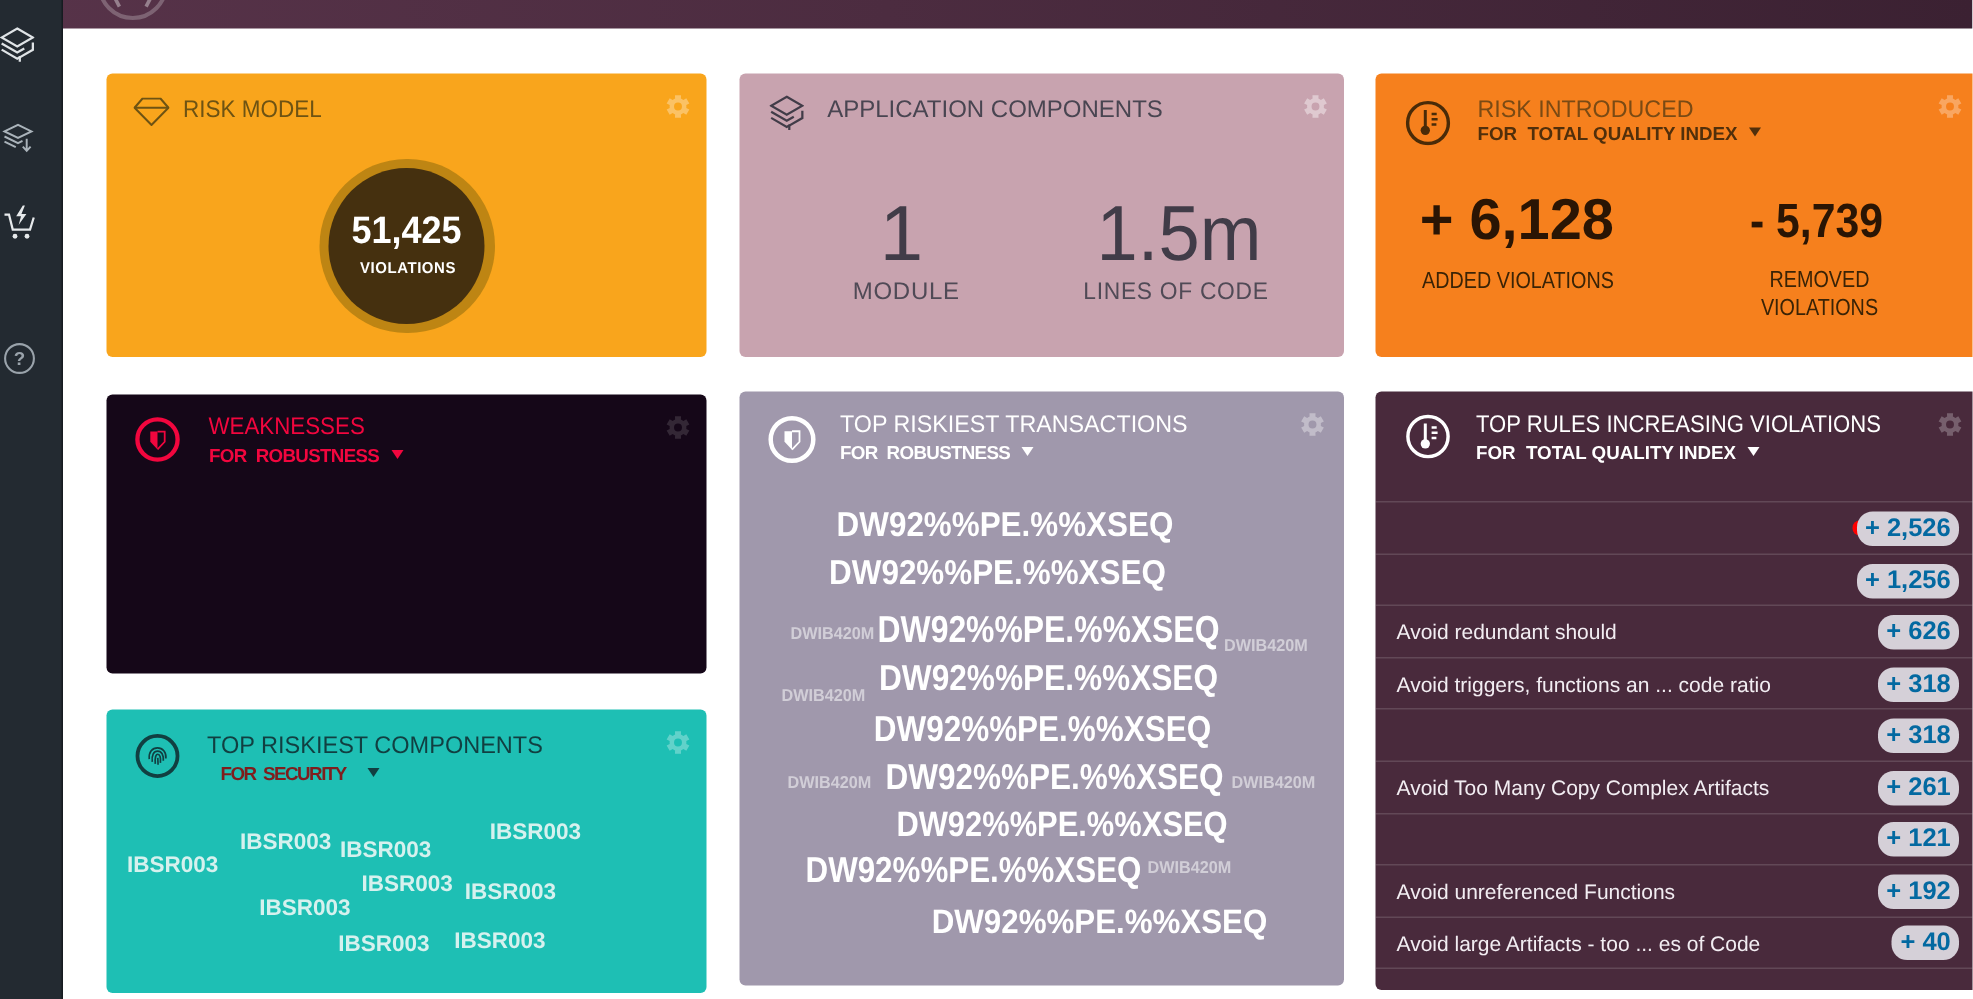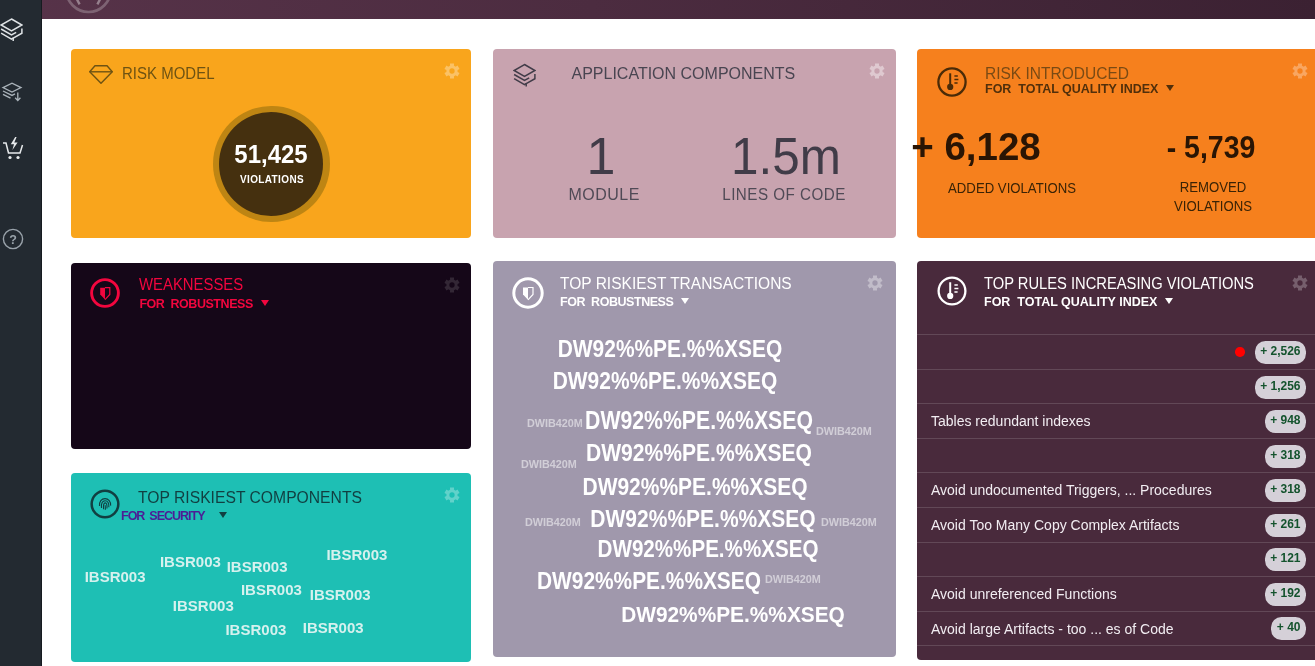--- a/index.html
+++ b/index.html
@@ -13,21 +13,21 @@
 .st { position:absolute; font-size:12.5px; line-height:12.5px; font-weight:bold; white-space:nowrap; transform-origin:left top; }
 .caret { display:inline-block; width:0; height:0; border-left:4.5px solid transparent;
   border-right:4.5px solid transparent; border-top:6px solid; vertical-align:2px; margin-left:8px; }
 .cl { position:absolute; color:#fff; font-weight:bold; white-space:nowrap; width:320px; text-align:center; transform-origin:center top; line-height:1; }
 .sm { position:absolute; color:rgba(255,255,255,0.52); font-size:11.5px; line-height:11.5px; font-weight:bold; white-space:nowrap; transform-origin:left top; transform:scaleX(0.94); }
 .ib { position:absolute; color:#D6F1EE; font-weight:bold; font-size:15px; line-height:15px; white-space:nowrap; width:100px; text-align:center; }
 .wrow { height:28px; border-top:1px solid rgba(255,255,255,0.09); position:relative; }
 .wtxt { position:absolute; left:30px; top:6.5px; color:#EFE9F1; font-size:15px; line-height:15px; font-weight:bold; white-space:nowrap; transform:scaleX(0.827); transform-origin:left top; }
 .rrow { position:relative; height:34.56px; line-height:34.56px; border-bottom:1px solid rgba(255,255,255,0.14); padding:0 14px; }
 .rtxt { color:#F2EDF2; font-size:14px; }
-.badge { position:absolute; right:14px; top:5.7px; height:23px; line-height:21px; background:#D5D0D8; color:#14532d; font-size:12px; font-weight:bold; border-radius:10.5px; padding:0 5.5px; }
+.badge { position:absolute; right:14px; top:5.7px; height:23px; line-height:21px; background:#D5D0D8; color:#0369a1; font-size:17px; font-weight:bold; border-radius:10.5px; padding:0 5.5px; }
 .rdot { position:absolute; right:75.5px; top:11.8px; width:9.5px; height:9.5px; border-radius:50%; background:#FE0000; }
 </style>
 </head>
 <body>
 <div id="stage">
 
   <div class="abs" style="left:0;top:0;width:1315px;height:19px;background:linear-gradient(90deg,#573349 0%,#4c2c40 45%,#3b2132 100%);"></div>
   <svg class="abs" style="left:62px;top:0;width:52px;height:19px;" viewBox="0 0 52 19">
     <circle cx="26.5" cy="-10.2" r="22.2" fill="none" stroke="rgba(255,255,255,0.24)" stroke-width="2.7"></circle>
     <path d="M14.8 -1 L17.6 4.4 M38.2 -1 L35.4 4.4" stroke="rgba(255,255,255,0.38)" stroke-width="2.4" fill="none"></path>
@@ -72,21 +72,21 @@
     <div class="abs" style="left:100.5px;top:125.4px;width:200px;text-align:center;color:#fff;font-size:10.5px;line-height:10.5px;font-weight:bold;transform:scaleX(0.95);transform-origin:center top;letter-spacing:0.4px;">VIOLATIONS</div>
   </div>
 
   <div class="card" style="left:493px;top:49px;width:403px;height:189px;background:#C8A3AF;">
     <svg class="abs" style="left:20px;top:14px;width:23px;height:25px;" viewBox="0 0 23 24" fill="none" stroke="#413C48" stroke-width="1.5">
       <path d="M11.5 1 L21.9 7 L11.5 13 L1.1 7 Z"></path>
       <path d="M1.1 11 L11.5 17 L16.2 14.3"></path>
       <path d="M1.1 15.1 L11.5 21.1 L13.6 19.9"></path>
       <path d="M21.9 10.4 L21.9 15.2 L13.2 20.2 L13.2 23.1"></path>
     </svg>
-    <div class="ct" style="left:58.5px;top:16.5px;color:#494551;margin-left:20px;">APPLICATION COMPONENTS</div>
+    <div class="ct" style="left:58.5px;top:16.5px;color:#494551;">APPLICATION COMPONENTS</div>
     <svg class="gear" style="left:376px;top:14px;" viewBox="0 0 20 20">
         <path d="M7.58 3.43 L7.46 0.53 L12.54 0.53 L12.42 3.43 L12.79 3.58 L13.15 3.75 L13.50 3.94 L13.84 4.15 L14.16 4.37 L14.48 4.62 L16.93 3.07 L19.47 7.46 L16.90 8.81 L16.96 9.21 L16.99 9.60 L17.00 10.00 L16.99 10.40 L16.96 10.79 L16.90 11.19 L19.47 12.54 L16.93 16.93 L14.48 15.38 L14.16 15.63 L13.84 15.85 L13.50 16.06 L13.15 16.25 L12.79 16.42 L12.42 16.57 L12.54 19.47 L7.46 19.47 L7.58 16.57 L7.21 16.42 L6.85 16.25 L6.50 16.06 L6.16 15.85 L5.84 15.63 L5.52 15.38 L3.07 16.93 L0.53 12.54 L3.10 11.19 L3.04 10.79 L3.01 10.40 L3.00 10.00 L3.01 9.60 L3.04 9.21 L3.10 8.81 L0.53 7.46 L3.07 3.07 L5.52 4.62 L5.84 4.37 L6.16 4.15 L6.50 3.94 L6.85 3.75 L7.21 3.58 Z M13.30 10.00 A3.3 3.3 0 1 0 6.70 10.00 A3.3 3.3 0 1 0 13.30 10.00 Z" fill="rgba(255,255,255,0.42)" fill-rule="evenodd"></path>
       </svg>
     <div class="abs" style="left:8px;top:80.7px;width:200px;text-align:center;color:#413C48;font-size:52px;line-height:52px;font-weight:300;">1</div>
     <div class="abs" style="left:192.5px;top:80.7px;width:200px;text-align:center;color:#413C48;font-size:52px;line-height:52px;font-weight:300;transform:scaleX(0.95);transform-origin:center top;">1.5m</div>
     <div class="abs" style="left:11.2px;top:137.8px;width:200px;text-align:center;color:#504A56;font-size:16px;line-height:16px;font-weight:300;letter-spacing:0.5px;">MODULE</div>
     <div class="abs" style="left:190.7px;top:137.8px;width:200px;text-align:center;color:#504A56;font-size:16px;line-height:16px;font-weight:300;letter-spacing:0.5px;transform:scaleX(0.95);transform-origin:center top;">LINES OF CODE</div>
   </div>
 
   <div class="card" style="left:917px;top:49px;width:403px;height:189px;background:#F6801D;">
@@ -94,21 +94,21 @@
       <circle cx="15" cy="15" r="13.6" stroke="#4A2B08" stroke-width="2.3"></circle>
       <path d="M13.2 6.3 L13.2 17.8" stroke="#4A2B08" stroke-width="2"></path>
       <circle cx="13.2" cy="19.9" r="3.1" fill="#4A2B08"></circle>
       <path d="M17.4 9 L20.8 9 M17.4 12.5 L21.4 12.5 M17.4 16 L20.6 16" stroke="#4A2B08" stroke-width="1.6"></path>
     </svg>
     <div class="ct" style="left:68px;top:17.4px;color:#7A4A14;transform:scaleX(0.97);">RISK INTRODUCED</div>
     <div class="st" style="left:68px;top:34.4px;color:#512F0B;">FOR&nbsp; TOTAL QUALITY INDEX<span class="caret" style="border-top-color:#512F0B;"></span></div>
     <svg class="gear" style="left:375px;top:14px;" viewBox="0 0 20 20">
         <path d="M7.58 3.43 L7.46 0.53 L12.54 0.53 L12.42 3.43 L12.79 3.58 L13.15 3.75 L13.50 3.94 L13.84 4.15 L14.16 4.37 L14.48 4.62 L16.93 3.07 L19.47 7.46 L16.90 8.81 L16.96 9.21 L16.99 9.60 L17.00 10.00 L16.99 10.40 L16.96 10.79 L16.90 11.19 L19.47 12.54 L16.93 16.93 L14.48 15.38 L14.16 15.63 L13.84 15.85 L13.50 16.06 L13.15 16.25 L12.79 16.42 L12.42 16.57 L12.54 19.47 L7.46 19.47 L7.58 16.57 L7.21 16.42 L6.85 16.25 L6.50 16.06 L6.16 15.85 L5.84 15.63 L5.52 15.38 L3.07 16.93 L0.53 12.54 L3.10 11.19 L3.04 10.79 L3.01 10.40 L3.00 10.00 L3.01 9.60 L3.04 9.21 L3.10 8.81 L0.53 7.46 L3.07 3.07 L5.52 4.62 L5.84 4.37 L6.16 4.15 L6.50 3.94 L6.85 3.75 L7.21 3.58 Z M13.30 10.00 A3.3 3.3 0 1 0 6.70 10.00 A3.3 3.3 0 1 0 13.30 10.00 Z" fill="rgba(255,255,255,0.3)" fill-rule="evenodd"></path>
       </svg>
-    <div class="abs" style="left:-5.8px;top:78.6px;width:200px;text-align:left;color:#2A1504;font-size:38.5px;line-height:38.5px;font-weight:bold;">+ 6,128</div>
+    <div class="abs" style="left:-5.8px;top:78.6px;width:200px;text-align:center;color:#2A1504;font-size:38.5px;line-height:38.5px;font-weight:bold;">+ 6,128</div>
     <div class="abs" style="left:194.3px;top:82.3px;width:200px;text-align:center;color:#2A1504;font-size:32px;line-height:32px;font-weight:bold;transform:scaleX(0.89);transform-origin:center top;">- 5,739</div>
     <div class="abs" style="left:-5px;top:130.7px;width:200px;text-align:center;color:#3A2306;font-size:15.5px;line-height:15.5px;transform:scaleX(0.85);transform-origin:center top;">ADDED VIOLATIONS</div>
     <div class="abs" style="left:195.5px;top:127.6px;width:200px;text-align:center;color:#3A2306;font-size:15.5px;line-height:19.7px;transform:scaleX(0.85);transform-origin:center top;">REMOVED<br>VIOLATIONS</div>
   </div>
 
   <div class="card" style="left:71px;top:263px;width:400px;height:186px;background:#150718;overflow:hidden;">
     <svg class="abs" style="left:19px;top:15px;width:30px;height:30px;" viewBox="0 0 30 30" fill="none">
       <circle cx="15" cy="15" r="13.4" stroke="#F2063E" stroke-width="2.9"></circle>
       <path d="M10.2 9.7 L15 9.7 L15 21.6 L10.2 16.5 Z" fill="#F2063E"></path>
       <path d="M15 9.7 L19.8 9.7 L19.8 16.5 L15 21.6" stroke="#F2063E" stroke-width="1.2" fill="none"></path>
@@ -156,42 +156,42 @@
       <path d="M17.4 9 L20.8 9 M17.4 12.5 L21.4 12.5 M17.4 16 L20.6 16" stroke="#fff" stroke-width="1.6"></path>
     </svg>
     <div class="ct" style="left:67px;top:15.2px;color:#fff;transform:scaleX(0.92);">TOP RULES INCREASING VIOLATIONS</div>
     <div class="st" style="left:67px;top:35.2px;color:#fff;">FOR&nbsp; TOTAL QUALITY INDEX<span class="caret" style="border-top-color:#fff;"></span></div>
     <svg class="gear" style="left:375px;top:14px;" viewBox="0 0 20 20">
         <path d="M7.58 3.43 L7.46 0.53 L12.54 0.53 L12.42 3.43 L12.79 3.58 L13.15 3.75 L13.50 3.94 L13.84 4.15 L14.16 4.37 L14.48 4.62 L16.93 3.07 L19.47 7.46 L16.90 8.81 L16.96 9.21 L16.99 9.60 L17.00 10.00 L16.99 10.40 L16.96 10.79 L16.90 11.19 L19.47 12.54 L16.93 16.93 L14.48 15.38 L14.16 15.63 L13.84 15.85 L13.50 16.06 L13.15 16.25 L12.79 16.42 L12.42 16.57 L12.54 19.47 L7.46 19.47 L7.58 16.57 L7.21 16.42 L6.85 16.25 L6.50 16.06 L6.16 15.85 L5.84 15.63 L5.52 15.38 L3.07 16.93 L0.53 12.54 L3.10 11.19 L3.04 10.79 L3.01 10.40 L3.00 10.00 L3.01 9.60 L3.04 9.21 L3.10 8.81 L0.53 7.46 L3.07 3.07 L5.52 4.62 L5.84 4.37 L6.16 4.15 L6.50 3.94 L6.85 3.75 L7.21 3.58 Z M13.30 10.00 A3.3 3.3 0 1 0 6.70 10.00 A3.3 3.3 0 1 0 13.30 10.00 Z" fill="rgba(255,255,255,0.25)" fill-rule="evenodd"></path>
       </svg>
     <div class="abs" style="left:0px;top:73.3px;width:403px;border-top:1px solid rgba(255,255,255,0.14);">
       <div class="rrow"><span class="rdot"></span><span class="badge">+ 2,526</span></div>
       <div class="rrow"><span class="badge">+ 1,256</span></div>
-      <div class="rrow"><span class="rtxt">Tables redundant indexes</span><span class="badge">+ 948</span></div>
+      <div class="rrow"><span class="rtxt">Avoid redundant should</span><span class="badge">+ 626</span></div>
+      <div class="rrow"><span class="rtxt">Avoid triggers, functions an ... code ratio</span><span class="badge">+ 318</span></div>
       <div class="rrow"><span class="badge">+ 318</span></div>
-      <div class="rrow"><span class="rtxt">Avoid undocumented Triggers, ... Procedures</span><span class="badge">+ 318</span></div>
       <div class="rrow"><span class="rtxt">Avoid Too Many Copy Complex Artifacts</span><span class="badge">+ 261</span></div>
       <div class="rrow"><span class="badge">+ 121</span></div>
       <div class="rrow"><span class="rtxt">Avoid unreferenced Functions</span><span class="badge">+ 192</span></div>
       <div class="rrow"><span class="rtxt">Avoid large Artifacts - too ... es of Code</span><span class="badge">+ 40</span></div>
     </div>
   </div>
 
   <div class="card" style="left:71px;top:473px;width:400px;height:189px;background:#1EBFB4;overflow:hidden;">
     <svg class="abs" style="left:19px;top:16px;width:30px;height:30px;" viewBox="0 0 31 31" fill="none" stroke="#113F41">
       <circle cx="15.5" cy="15.5" r="13.8" stroke-width="2.6"></circle>
       <g stroke-width="1.15">
         <path d="M9.8 17.6 C9.3 12.8 12 9.9 15.5 9.9 C19 9.9 21.7 12.9 21.3 17.2"></path>
         <path d="M11.9 19.6 C11.3 14.8 13 12.1 15.6 12.1 C18.2 12.1 19.9 14.7 19.5 18.8"></path>
         <path d="M14 20.9 C13.6 16.7 14.3 14.3 15.7 14.3 C17.1 14.3 17.9 16.5 17.5 20.2"></path>
         <path d="M15.7 16.8 L15.9 21.5"></path>
       </g>
     </svg>
     <div class="ct" style="left:67px;top:16.9px;color:#113F41;transform:scaleX(0.98);">TOP RISKIEST COMPONENTS</div>
-    <div class="st" style="left:50px;top:36.9px;color:#4c1d95;letter-spacing:-1px;">FOR&nbsp; SECURITY<span class="caret" style="border-top-color:#113F41;margin-left:14px;"></span></div>
+    <div class="st" style="left:76px;top:36.9px;color:#7f1d1d;letter-spacing:-1px;">FOR&nbsp; SECURITY<span class="caret" style="border-top-color:#113F41;margin-left:14px;"></span></div>
     <svg class="gear" style="left:373px;top:14px;" viewBox="0 0 20 20">
         <path d="M7.58 3.43 L7.46 0.53 L12.54 0.53 L12.42 3.43 L12.79 3.58 L13.15 3.75 L13.50 3.94 L13.84 4.15 L14.16 4.37 L14.48 4.62 L16.93 3.07 L19.47 7.46 L16.90 8.81 L16.96 9.21 L16.99 9.60 L17.00 10.00 L16.99 10.40 L16.96 10.79 L16.90 11.19 L19.47 12.54 L16.93 16.93 L14.48 15.38 L14.16 15.63 L13.84 15.85 L13.50 16.06 L13.15 16.25 L12.79 16.42 L12.42 16.57 L12.54 19.47 L7.46 19.47 L7.58 16.57 L7.21 16.42 L6.85 16.25 L6.50 16.06 L6.16 15.85 L5.84 15.63 L5.52 15.38 L3.07 16.93 L0.53 12.54 L3.10 11.19 L3.04 10.79 L3.01 10.40 L3.00 10.00 L3.01 9.60 L3.04 9.21 L3.10 8.81 L0.53 7.46 L3.07 3.07 L5.52 4.62 L5.84 4.37 L6.16 4.15 L6.50 3.94 L6.85 3.75 L7.21 3.58 Z M13.30 10.00 A3.3 3.3 0 1 0 6.70 10.00 A3.3 3.3 0 1 0 13.30 10.00 Z" fill="rgba(255,255,255,0.3)" fill-rule="evenodd"></path>
       </svg>
     <div class="ib" style="left:-5.9px;top:95.7px;">IBSR003</div>
     <div class="ib" style="left:69.4px;top:80.8px;">IBSR003</div>
     <div class="ib" style="left:136.1px;top:86.4px;">IBSR003</div>
     <div class="ib" style="left:235.9px;top:74.1px;">IBSR003</div>
     <div class="ib" style="left:150.4px;top:109.2px;">IBSR003</div>
     <div class="ib" style="left:219.2px;top:113.8px;">IBSR003</div>
     <div class="ib" style="left:82.3px;top:124.5px;">IBSR003</div>

